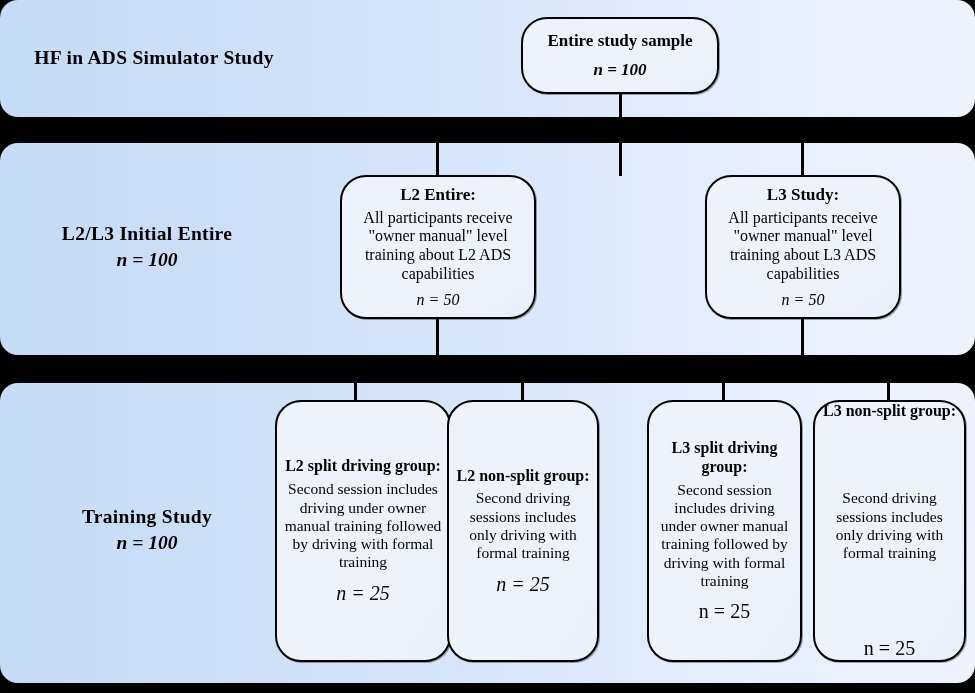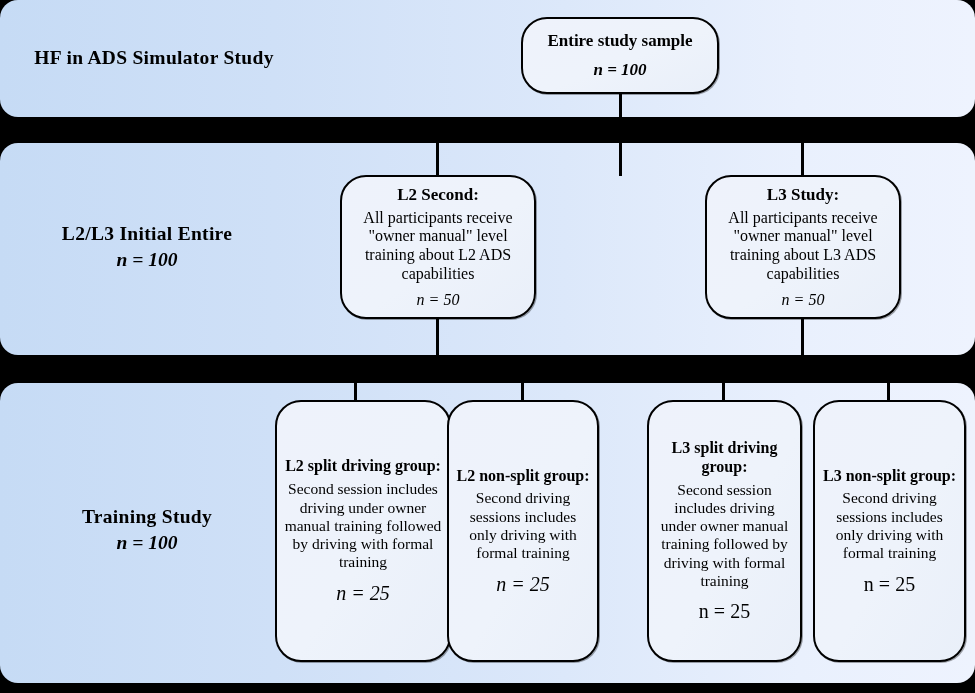--- a/index.html
+++ b/index.html
@@ -87,21 +87,21 @@
 
   
   #node-l2-study { left: 340px; top: 175px; width: 196px; height: 144px; }
   #node-l3-study { left: 705px; top: 175px; width: 196px; height: 144px; }
   #node-l2-study .title, #node-l3-study .title { font-size: 17px; }
 
   
   #node-l2-split     { left: 275px; top: 400px; width: 176px; height: 262px; }
   #node-l2-nonsplit  { left: 447px; top: 400px; width: 152px; height: 262px; justify-content: center; }
   #node-l3-split     { left: 647px; top: 400px; width: 155px; height: 262px; }
-  #node-l3-nonsplit  { left: 813px; top: 400px; width: 153px; height: 262px; }
+  #node-l3-nonsplit  { left: 813px; top: 400px; width: 153px; height: 262px; justify-content: space-between; }
   .node.tall .title { font-size: 16px; }
   .node.tall .body  { font-size: 15.5px; line-height: 1.18; }
   .node.tall .nval  { font-size: 20px; margin-top: 10px; }
 
   
   .vline {
     position: absolute;
     width: 2.5px;
     background: #000000;
     z-index: 1;
@@ -136,21 +136,21 @@
   <div class="vline" style="left:801px; top:130px; height:46px;"></div>
 
   <div class="band" id="band-mid"></div>
 
   <div class="band-label" id="label-mid">
     <div class="ln1">L2/L3 Initial  Entire</div>
     <div class="ln2">n = 100</div>
   </div>
 
   <div class="node" id="node-l2-study">
-    <div class="title">L2 Second:</div>
+    <div class="title">L2 Entire:</div>
     <div class="body">All  participants  receive "owner manual"  level training  about L2 ADS capabilities</div>
     <div class="nval">n = 50</div>
   </div>
 
   <div class="node" id="node-l3-study">
     <div class="title">L3 Study:</div>
     <div class="body">All  participants  receive "owner manual"  level training  about L3 ADS capabilities</div>
     <div class="nval">n = 50</div>
   </div>
 

